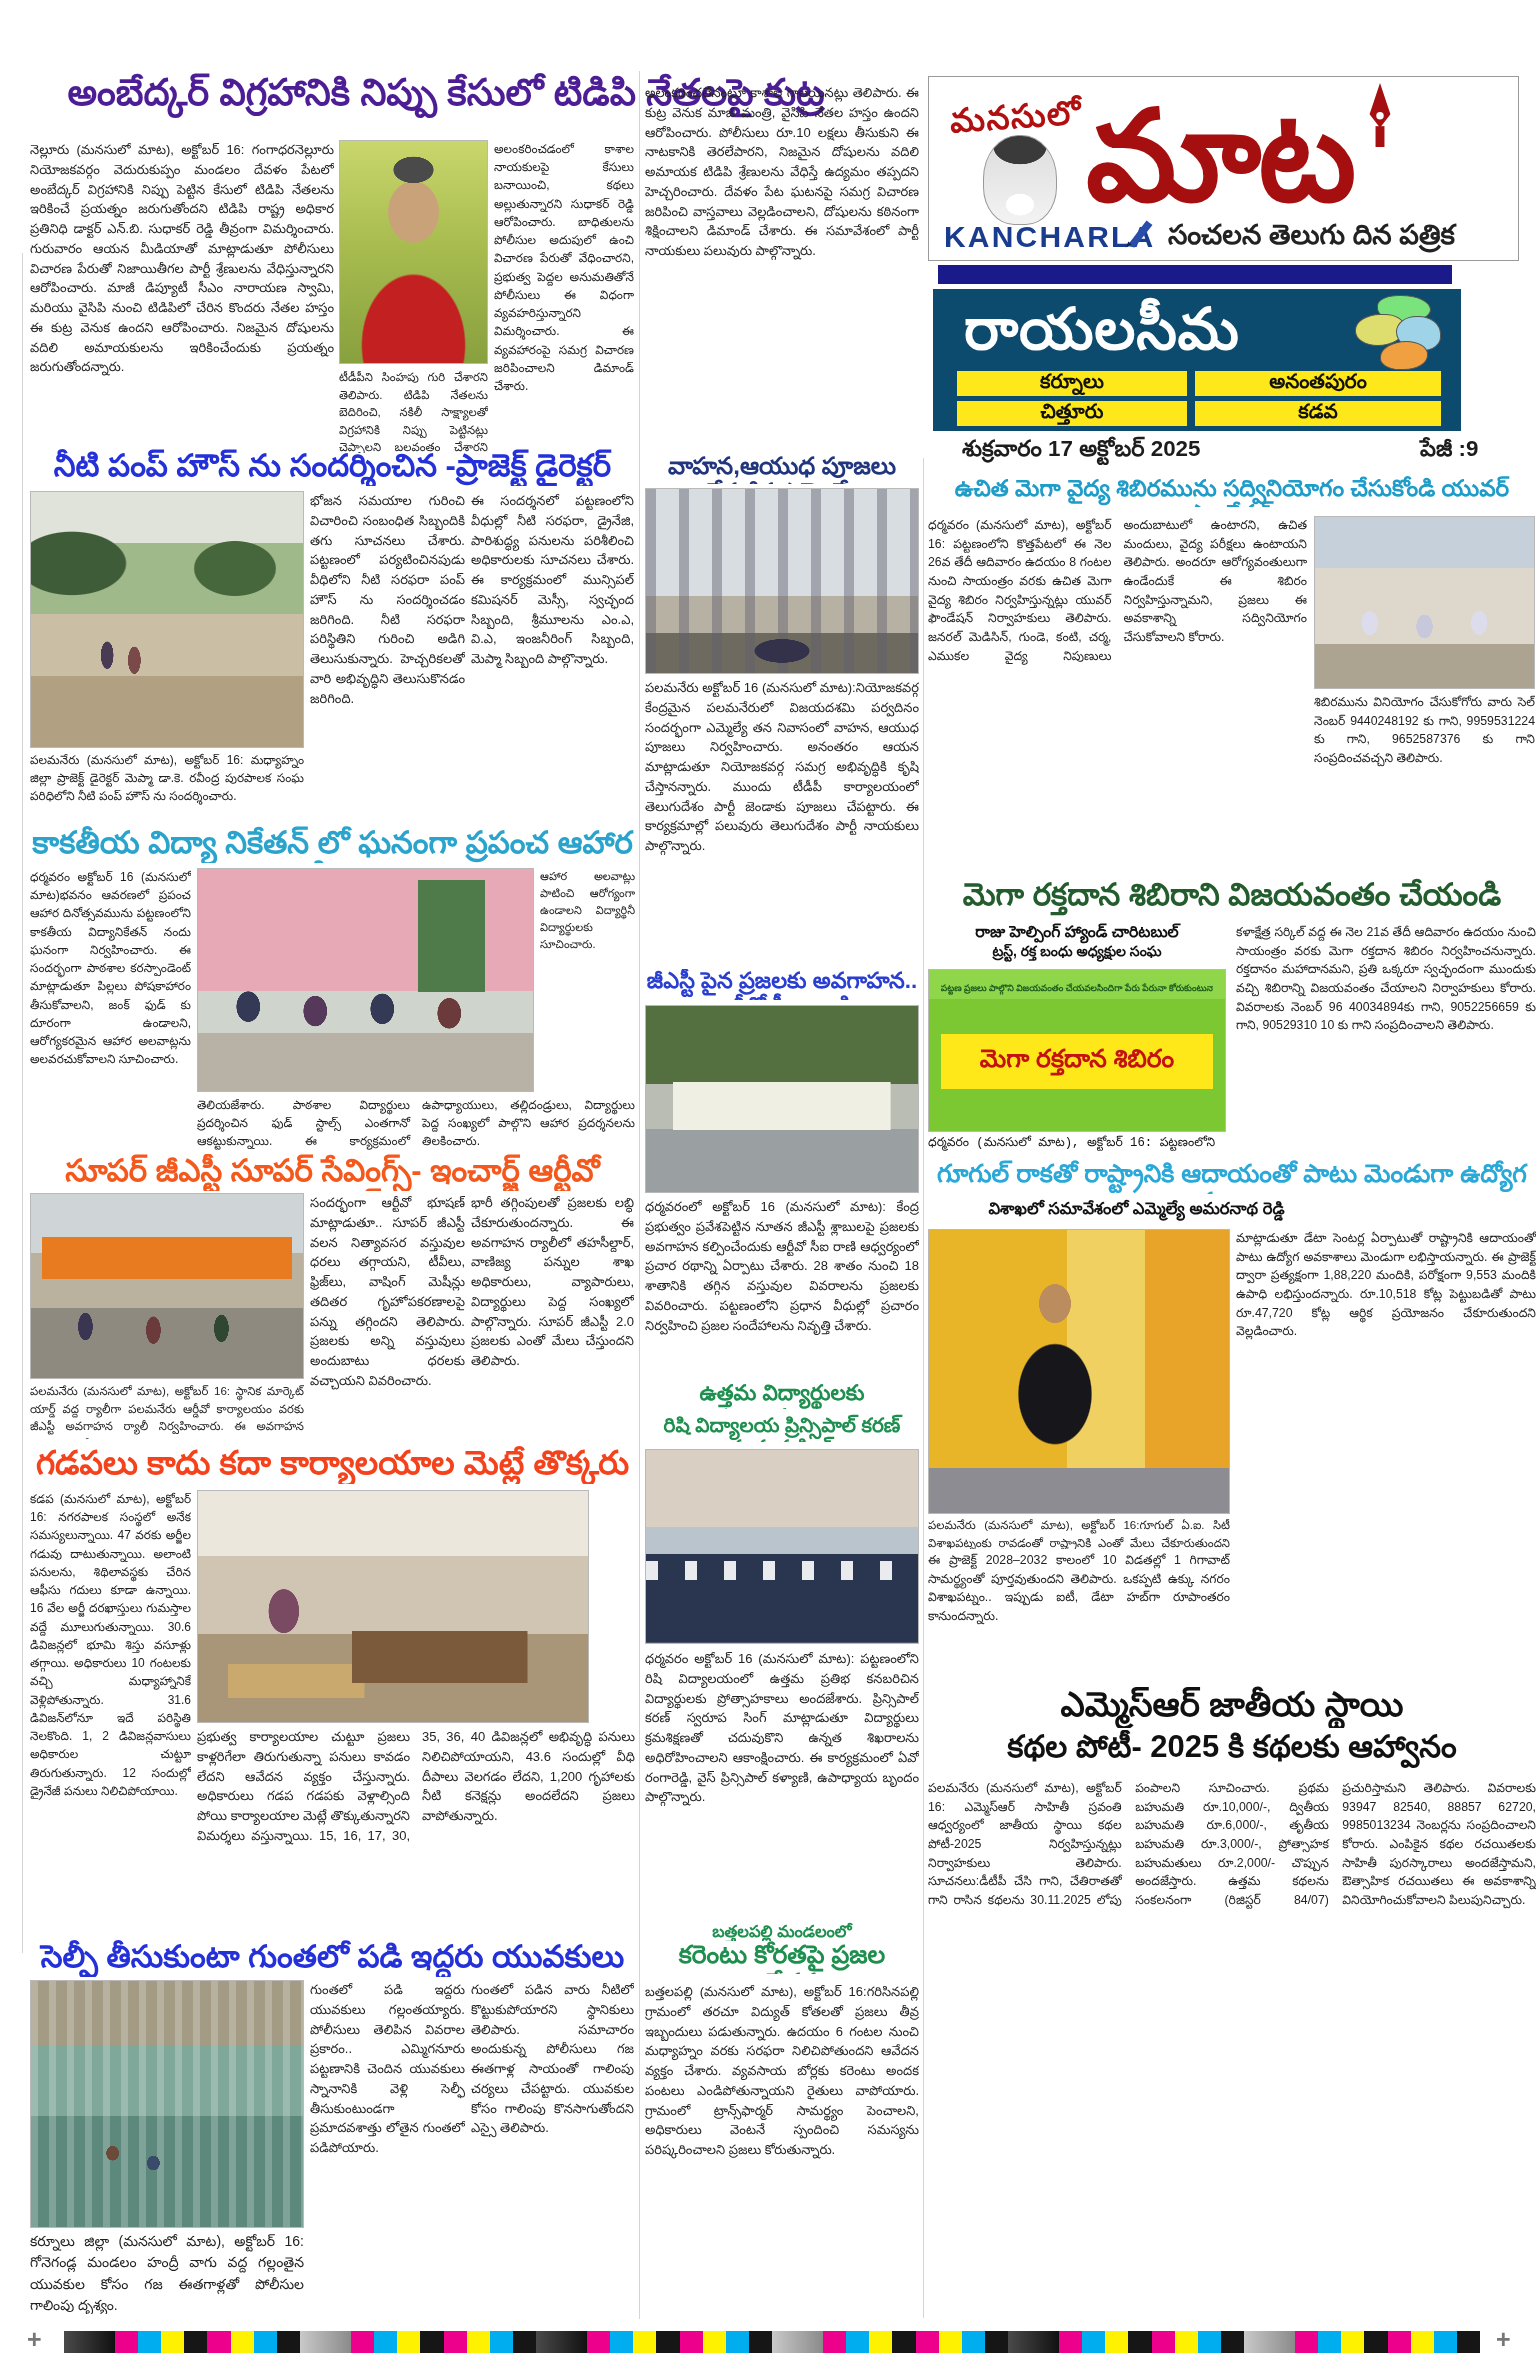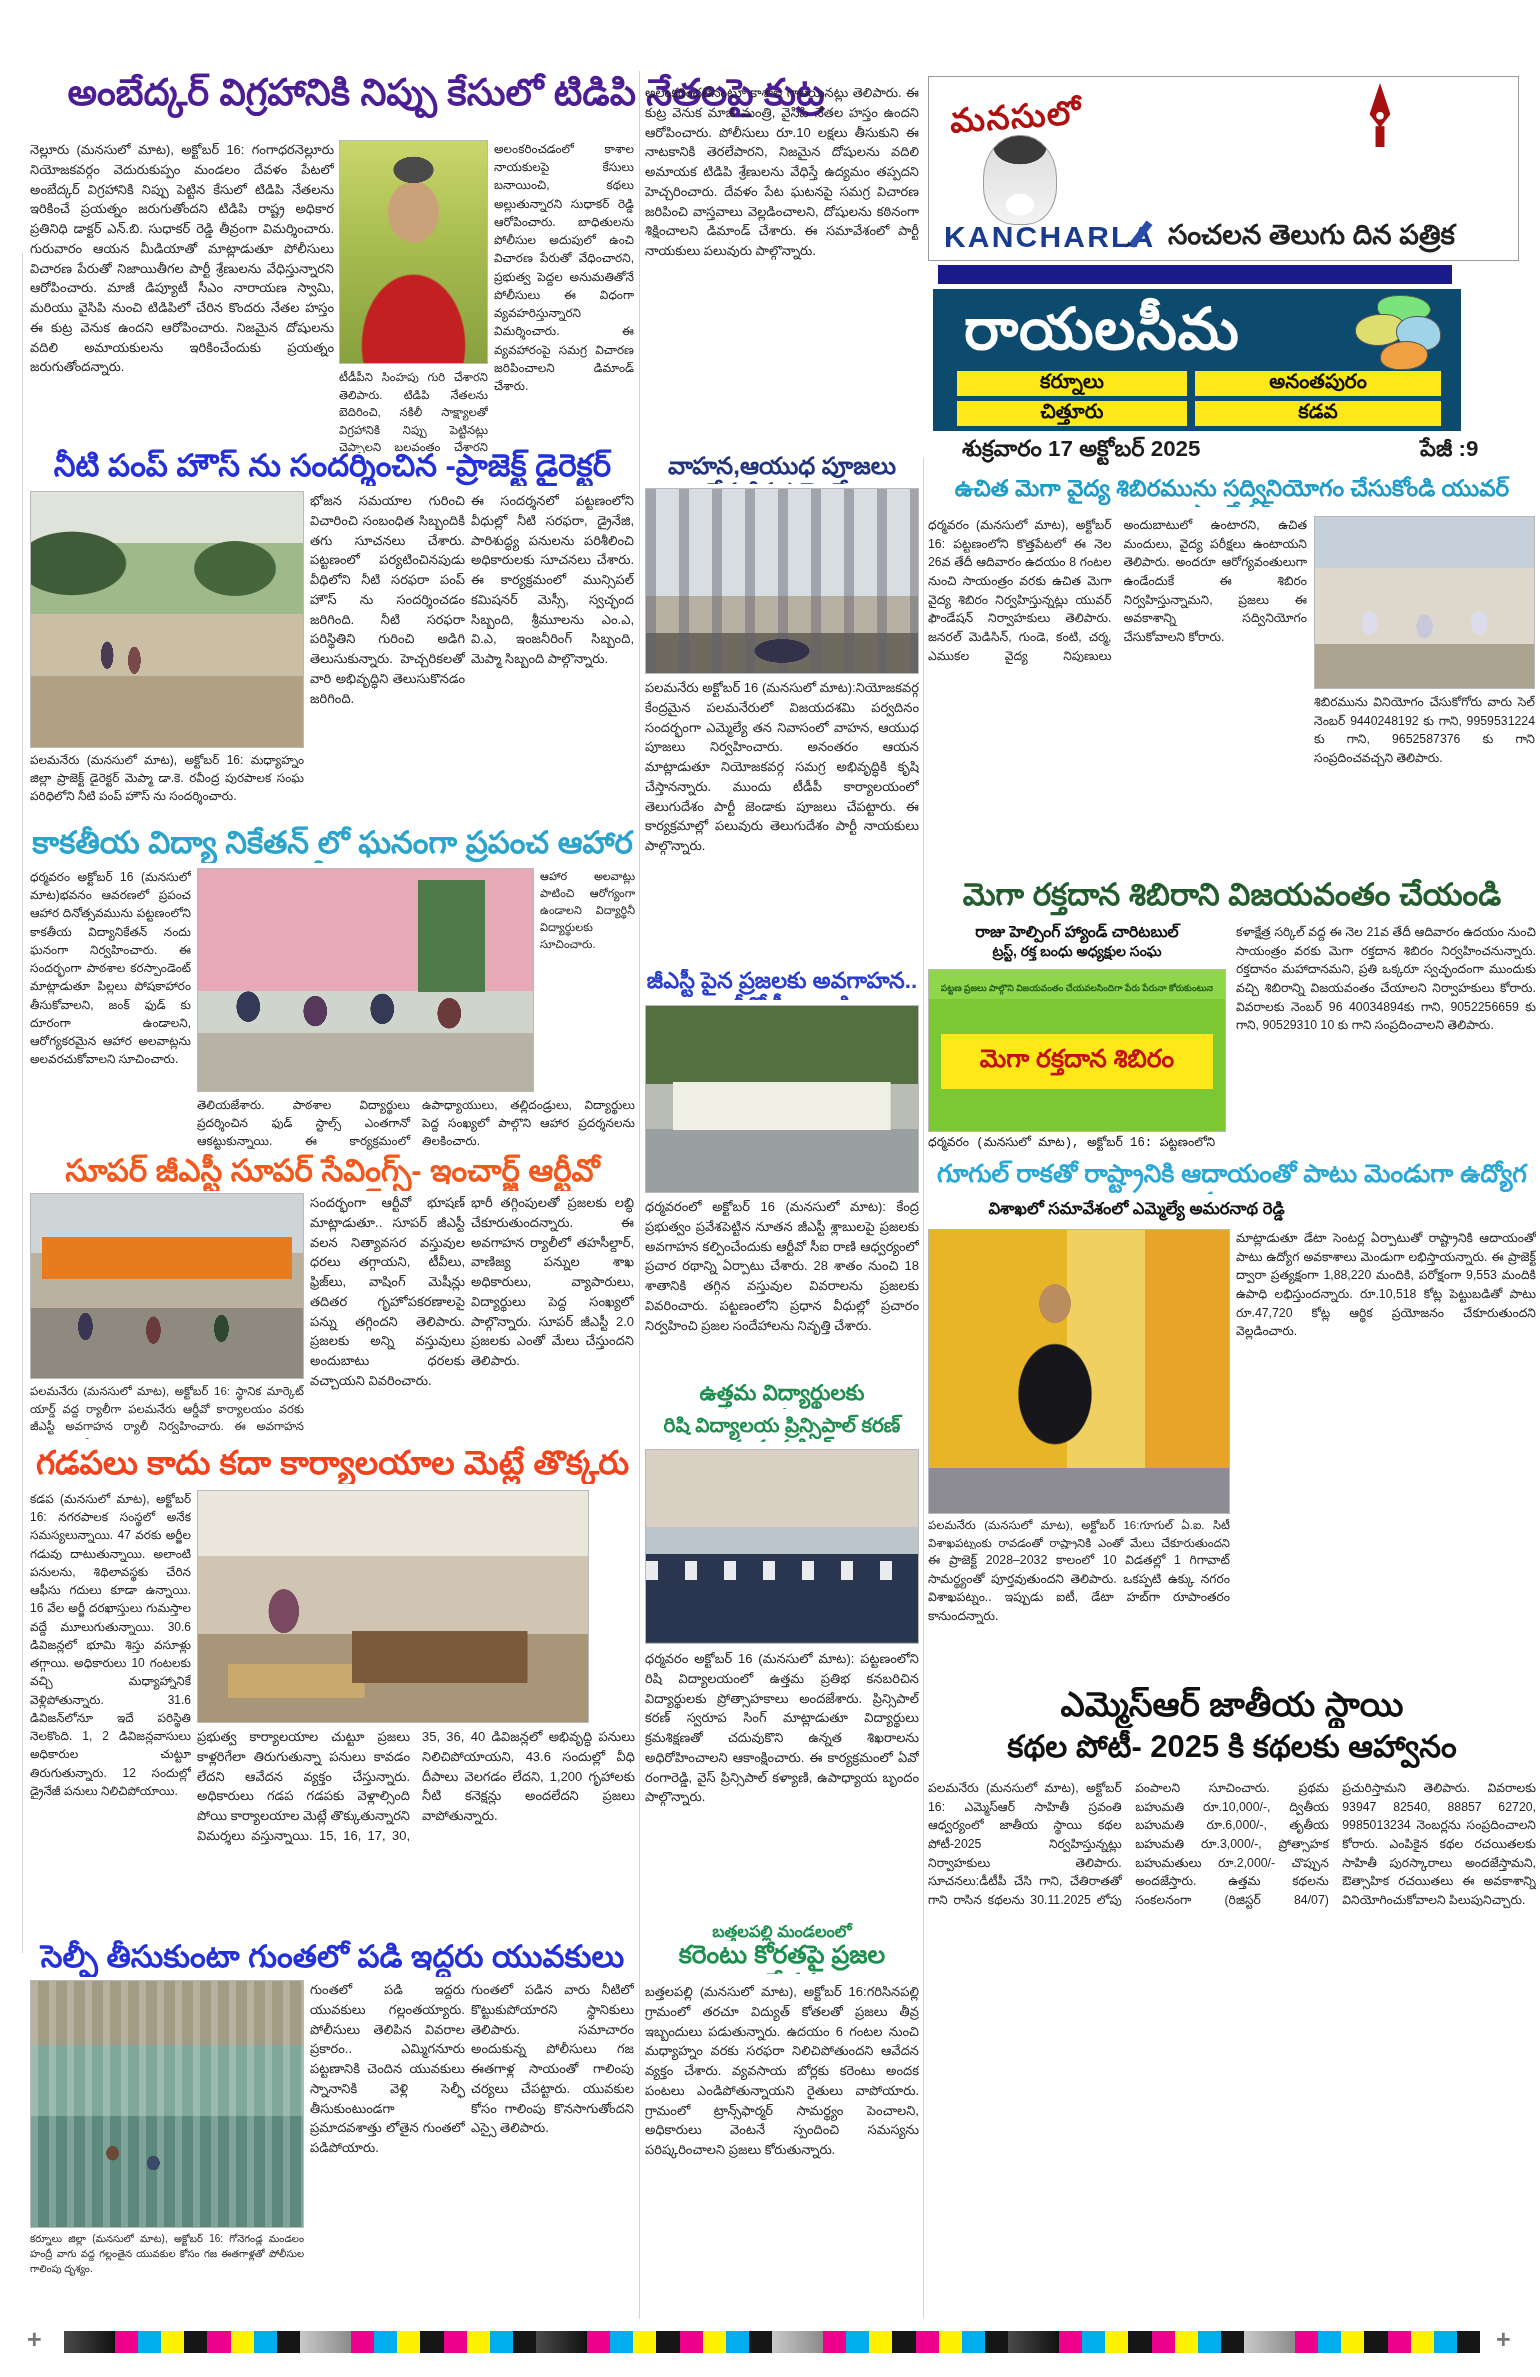--- a/index.html
+++ b/index.html
@@ -105,20 +105,21 @@
 
 <div id="page">
 
   <div class="rule-v" style="left:22.4px;top:253px;height:1700px"></div>
   <div class="rule-v" style="left:639px;top:71px;height:2248px"></div>
   <div class="rule-v" style="left:923px;top:458px;height:1860px"></div>
 
   <div class="abs mast-box" style="left:928px;top:76px;width:589px;height:183px">
     <div class="abs brand-top" style="left:21px;top:21px">మనసులో</div>
     <div class="abs face" style="left:54px;top:58px"></div>
+    <div class="abs brand-main" style="left:157px;top:22.4px">మాట</div>
     <svg class="abs" style="left:436px;top:6px" width="30" height="64" viewBox="0 0 40 86">
       <path d="M20 0 L34 42 L20 60 L6 42 Z" fill="#a50f0f"></path>
         <circle cx="20" cy="44" r="5" fill="#fff"></circle>
         <rect x="14" y="58" width="12" height="28" fill="#a50f0f"></rect>
     </svg>
     <div class="abs publisher" style="left:15px;top:143px">KANCHARLA</div>
     <svg class="abs" style="left:195px;top:139px" width="36" height="33" viewBox="0 0 48 44">
       <path d="M4 40 L30 6 L38 12 L14 42 Z" fill="#2a4daa"></path>
         <path d="M2 42 L10 38 L6 34 Z" fill="#16244f"></path>
     </svg>
@@ -170,21 +171,21 @@
   <div class="abs body-txt" style="left:310px;top:1193px;width:155px;height:246px">సందర్భంగా ఆర్టీవో భూషణ్ మాట్లాడుతూ.. సూపర్ జీఎస్టీ వలన నిత్యావసర వస్తువుల ధరలు తగ్గాయని, టీవీలు, ఫ్రిజ్‌లు, వాషింగ్ మెషీన్లు తదితర గృహోపకరణాలపై పన్ను తగ్గిందని తెలిపారు. ప్రజలకు అన్ని వస్తువులు అందుబాటు ధరలకు వచ్చాయని వివరించారు.</div>
   <div class="abs body-txt" style="left:471px;top:1193px;width:163px;height:246px">భారీ తగ్గింపులతో ప్రజలకు లబ్ధి చేకూరుతుందన్నారు. ఈ అవగాహన ర్యాలీలో తహసీల్దార్, వాణిజ్య పన్నుల శాఖ అధికారులు, వ్యాపారులు, విద్యార్థులు పెద్ద సంఖ్యలో పాల్గొన్నారు. సూపర్ జీఎస్టీ 2.0 ప్రజలకు ఎంతో మేలు చేస్తుందని తెలిపారు.</div>
 
   <div class="abs hl" style="left:30px;top:1445px;width:605px;height:39px;font-size:33px;color:#f4421c">గడపలు కాదు కదా కార్యాలయాల మెట్లే తొక్కరు</div>
   <div class="abs body-txt" style="left:30px;top:1490px;width:161px;height:441px;font-size:12px">కడప (మనసులో మాట), అక్టోబర్ 16: నగరపాలక సంస్థలో అనేక సమస్యలున్నాయి. 47 వరకు అర్జీల గడువు దాటుతున్నాయి. అలాంటి పనులను, శిథిలావస్థకు చేరిన ఆఫీసు గదులు కూడా ఉన్నాయి. 16 వేల అర్జీ దరఖాస్తులు గుమస్తాల వద్దే మూలుగుతున్నాయి. 30.6 డివిజన్లలో భూమి శిస్తు వసూళ్లు తగ్గాయి. అధికారులు 10 గంటలకు వచ్చి మధ్యాహ్నానికే వెళ్లిపోతున్నారు. 31.6 డివిజన్‌లోనూ ఇదే పరిస్థితి నెలకొంది. 1, 2 డివిజన్లవాసులు అధికారుల చుట్టూ తిరుగుతున్నారు. 12 సందుల్లో డ్రైనేజీ పనులు నిలిచిపోయాయి.</div>
   <div class="photo ph-gadapalu" style="left:197px;top:1490px;width:392px;height:233px"></div>
   <div class="abs body-txt cols2" style="left:197px;top:1727px;width:438px;height:204px">ప్రభుత్వ కార్యాలయాల చుట్టూ ప్రజలు కాళ్లరిగేలా తిరుగుతున్నా పనులు కావడం లేదని ఆవేదన వ్యక్తం చేస్తున్నారు. అధికారులు గడప గడపకు వెళ్లాల్సింది పోయి కార్యాలయాల మెట్లే తొక్కుతున్నారని విమర్శలు వస్తున్నాయి. 15, 16, 17, 30, 35, 36, 40 డివిజన్లలో అభివృద్ధి పనులు నిలిచిపోయాయని, 43.6 సందుల్లో వీధి దీపాలు వెలగడం లేదని, 1,200 గృహాలకు నీటి కనెక్షన్లు అందలేదని ప్రజలు వాపోతున్నారు.</div>
 
   <div class="abs hl" style="left:30px;top:1940px;width:605px;height:37px;font-size:31px;color:#2430d8">సెల్ఫీ తీసుకుంటా గుంతలో పడి ఇద్దరు యువకులు గల్లంతు</div>
   <div class="photo ph-selfie" style="left:30px;top:1980px;width:274px;height:248px"></div>
-  <div class="abs body-txt" style="left:30px;top:2231px;width:274px;height:83px;font-size:10px">కర్నూలు జిల్లా (మనసులో మాట), అక్టోబర్ 16: గోనెగండ్ల మండలం హంద్రీ వాగు వద్ద గల్లంతైన యువకుల కోసం గజ ఈతగాళ్లతో పోలీసుల గాలింపు దృశ్యం.</div>
+  <div class="abs body-txt" style="left:30px;top:2231px;width:274px;height:83px;font-size:14px">కర్నూలు జిల్లా (మనసులో మాట), అక్టోబర్ 16: గోనెగండ్ల మండలం హంద్రీ వాగు వద్ద గల్లంతైన యువకుల కోసం గజ ఈతగాళ్లతో పోలీసుల గాలింపు దృశ్యం.</div>
   <div class="abs body-txt" style="left:310px;top:1980px;width:155px;height:334px">గుంతలో పడి ఇద్దరు యువకులు గల్లంతయ్యారు. పోలీసులు తెలిపిన వివరాల ప్రకారం.. ఎమ్మిగనూరు పట్టణానికి చెందిన యువకులు స్నానానికి వెళ్లి సెల్ఫీ తీసుకుంటుండగా ప్రమాదవశాత్తు లోతైన గుంతలో పడిపోయారు.</div>
   <div class="abs body-txt" style="left:471px;top:1980px;width:163px;height:334px">గుంతలో పడిన వారు నీటిలో కొట్టుకుపోయారని స్థానికులు తెలిపారు. సమాచారం అందుకున్న పోలీసులు గజ ఈతగాళ్ల సాయంతో గాలింపు చర్యలు చేపట్టారు. యువకుల కోసం గాలింపు కొనసాగుతోందని ఎస్సై తెలిపారు.</div>
 
   <div class="abs hl" style="left:645px;top:453px;width:274px;height:31px;font-size:24px;color:#22367f">వాహన,ఆయుధ పూజలు చేపట్టిన ఎమ్మెల్యే</div>
   <div class="photo ph-vahana" style="left:645px;top:488px;width:274px;height:186px"></div>
   <div class="abs body-txt" style="left:645px;top:678px;width:274px;height:283px">పలమనేరు అక్టోబర్ 16 (మనసులో మాట):నియోజకవర్గ కేంద్రమైన పలమనేరులో విజయదశమి పర్వదినం సందర్భంగా ఎమ్మెల్యే తన నివాసంలో వాహన, ఆయుధ పూజలు నిర్వహించారు. అనంతరం ఆయన మాట్లాడుతూ నియోజకవర్గ సమగ్ర అభివృద్ధికి కృషి చేస్తానన్నారు. ముందు టీడీపీ కార్యాలయంలో తెలుగుదేశం పార్టీ జెండాకు పూజలు చేపట్టారు. ఈ కార్యక్రమాల్లో పలువురు తెలుగుదేశం పార్టీ నాయకులు పాల్గొన్నారు.</div>
 
   <div class="abs hl" style="left:645px;top:969px;width:274px;height:31px;font-size:22.4px;color:#2a3fd0">జీఎస్టీ పైన ప్రజలకు అవగాహన.. ఆర్టీవో సీఐ రాణి</div>
   <div class="photo ph-gstaware" style="left:645px;top:1005px;width:274px;height:188px"></div>
   <div class="abs body-txt" style="left:645px;top:1197px;width:274px;height:177px">ధర్మవరంలో అక్టోబర్ 16 (మనసులో మాట): కేంద్ర ప్రభుత్వం ప్రవేశపెట్టిన నూతన జీఎస్టీ శ్లాబులపై ప్రజలకు అవగాహన కల్పించేందుకు ఆర్టీవో సీఐ రాణి ఆధ్వర్యంలో ప్రచార రథాన్ని ఏర్పాటు చేశారు. 28 శాతం నుంచి 18 శాతానికి తగ్గిన వస్తువుల వివరాలను ప్రజలకు వివరించారు. పట్టణంలోని ప్రధాన వీధుల్లో ప్రచారం నిర్వహించి ప్రజల సందేహాలను నివృత్తి చేశారు.</div>

